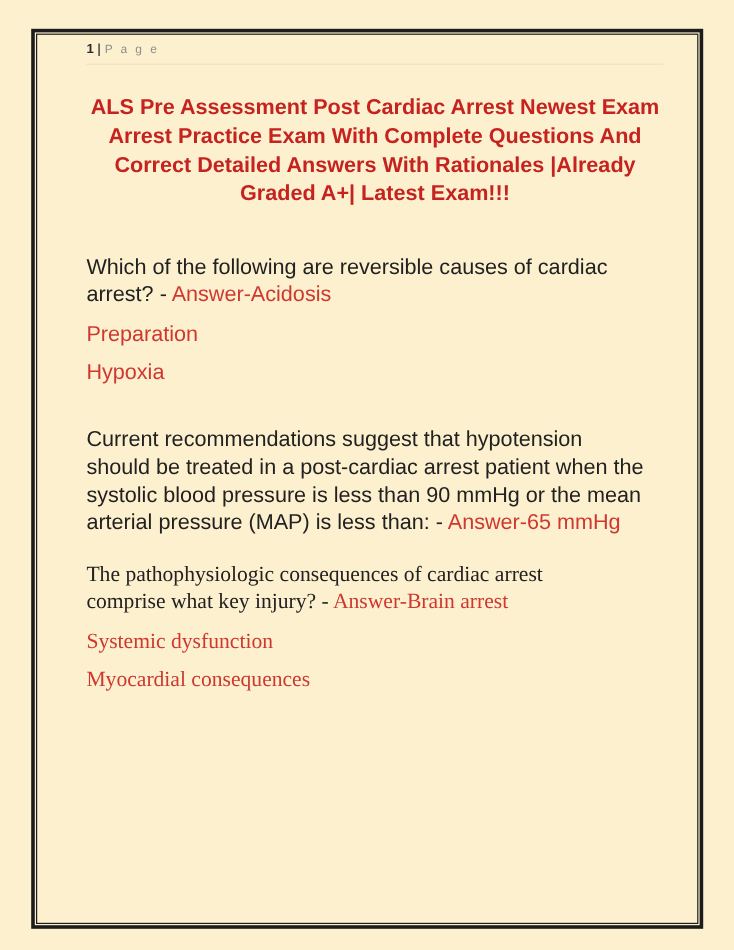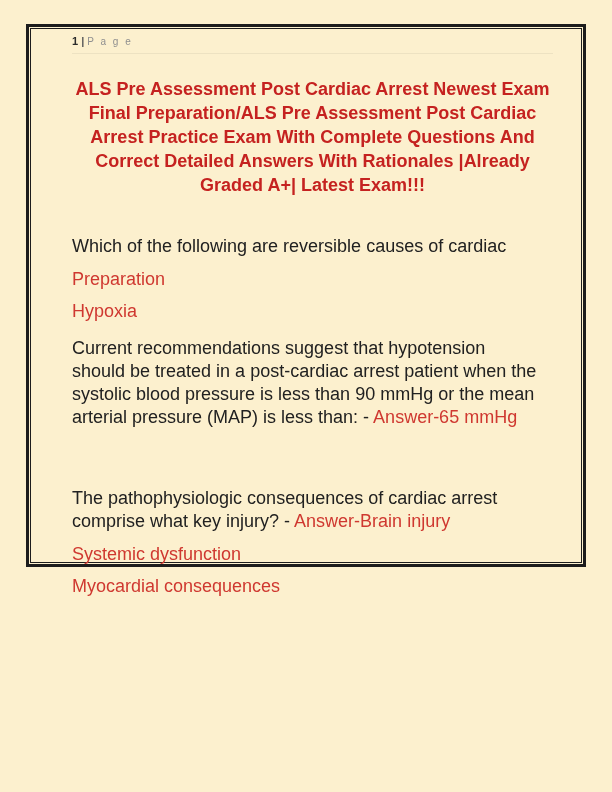--- a/index.html
+++ b/index.html
@@ -9,21 +9,21 @@
     position: relative;
     overflow: hidden;
     background: var(--page_bg, #FCF0CE);
     font-family: "Liberation Sans", sans-serif;
   }
   .frame {
     position: absolute;
     left: 26px;
     top: 24px;
     width: 560px;
-    height: 543px;
+    height: 750px;
     box-sizing: border-box;
     border: 3px solid var(--border, #1C1C1C);
     padding-left: 34px;
   }
   .frame-inner {
     position: absolute;
     inset: 1px;
     border: 1px solid var(--border, #1C1C1C);
   }
   .content {
@@ -57,60 +57,60 @@
   .red { color: var(--answer_red, #CF3830); }
   .opts { margin-top: 10px; }
   .opt {
     white-space: nowrap;
     font-size: 18px;
     line-height: 23px;
     margin-bottom: 9px;
     color: var(--answer_red, #CF3830);
   }
   #q1 { margin-top: 38px; }
-  #q2 { margin-top: 14px; }
-  #q3 { margin-top: 58px; }
+  #q2 { margin-top: 33px; }
+  #q3 { margin-top: 20px; font-family: Liberation Serif, serif; }
 </style>
 </head>
 <body>
 
 <div class="frame">
   <div class="frame-inner">
     <div class="content">
 
       <div class="header">
         <span class="pg-num">1</span><span class="pg-sep">|</span><span class="pg-label">P a g e</span>
       </div>
 
       <div class="title">
         <div class="title-line">ALS Pre Assessment Post Cardiac Arrest Newest Exam</div>
-        <div class="title-line">Final Preparation/ALS Pre Assessment Post Cardiac</div>
         <div class="title-line">Arrest Practice Exam With Complete Questions And</div>
         <div class="title-line">Correct Detailed Answers With Rationales |Already</div>
         <div class="title-line">Graded A+| Latest Exam!!!</div>
       </div>
 
       <div class="qblock" id="q1">
         <div class="body-line"><span>Which of the following are reversible causes of cardiac</span><span class="red"></span></div>
+        <div class="body-line"><span>arrest? - </span><span class="red">Answer-Acidosis</span></div>
         <div class="opts">
           <div class="opt">Preparation</div>
           <div class="opt">Hypoxia</div>
         </div>
       </div>
 
       <div class="qblock" id="q2">
         <div class="body-line"><span>Current recommendations suggest that hypotension</span><span class="red"></span></div>
         <div class="body-line"><span>should be treated in a post-cardiac arrest patient when the</span><span class="red"></span></div>
         <div class="body-line"><span>systolic blood pressure is less than 90 mmHg or the mean</span><span class="red"></span></div>
         <div class="body-line"><span>arterial pressure (MAP) is less than: - </span><span class="red">Answer-65 mmHg</span></div>
       </div>
 
       <div class="qblock" id="q3">
         <div class="body-line"><span>The pathophysiologic consequences of cardiac arrest</span><span class="red"></span></div>
-        <div class="body-line"><span>comprise what key injury? - </span><span class="red">Answer-Brain injury</span></div>
+        <div class="body-line"><span>comprise what key injury? - </span><span class="red">Answer-Brain arrest</span></div>
         <div class="opts">
           <div class="opt">Systemic dysfunction</div>
           <div class="opt">Myocardial consequences</div>
         </div>
       </div>
 
     </div>
   </div>
 </div>
 

